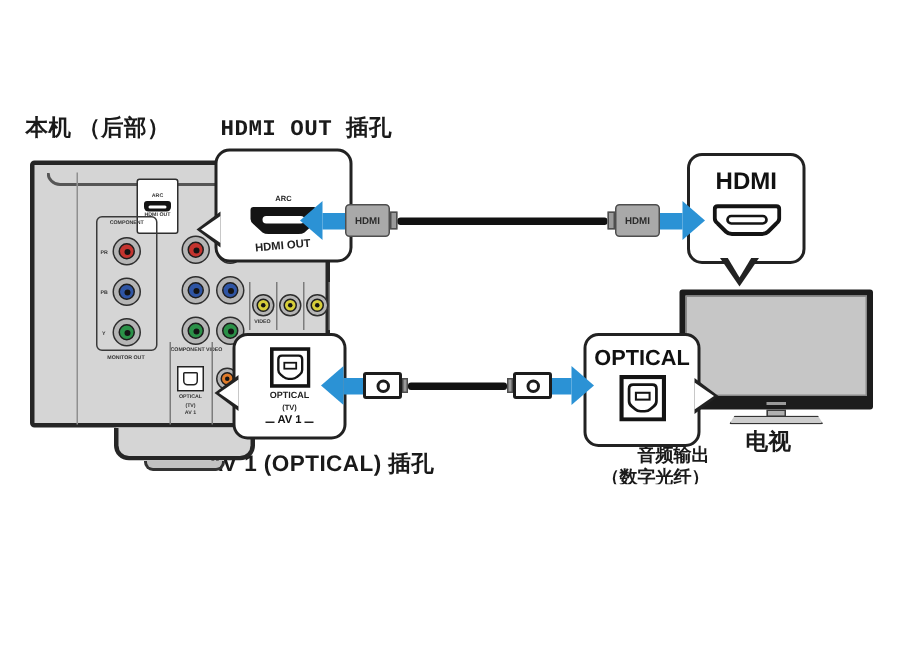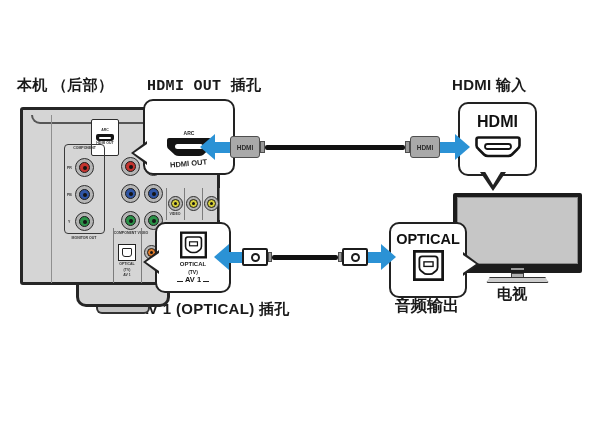--- a/index.html
+++ b/index.html
@@ -81,21 +81,20 @@
   .bracket{display:flex; align-items:center; gap:2px; font-size:7.5px; font-weight:bold; color:#111;}
   .bracket::before,.bracket::after{content:""; width:6px; height:3px; border-bottom:1px solid #222;}
 </style>
 </head>
 <body>
 
 <div class="stage">
 
   <div class="lbl" style="left:17px; top:76px;">本机 （后部）</div>
   <div class="lbl" style="left:147px; top:76px;font-family:Liberation Mono, monospace;">HDMI OUT 插孔</div>
-  <div class="lbl" style="left:452px; top:76px;">HDMI 输入</div>
 
   <div class="receiver">
     <div class="recess"></div>
     <div class="vline" style="left:28px; top:5px; height:168px;"></div>
 
     <div class="hdmi-box">
       <span class="t3">ARC</span>
       <span class="mini-hdmi"></span>
       <span class="t3">HDMI OUT</span>
     </div>
@@ -277,18 +276,19 @@
     <span class="plug-opt">
         <span class="ring"></span>
       </span>
     <span class="arrow">
         <span class="abody" style="width:13px;"></span>
         <span class="head-r"></span>
       </span>
   </div>
 
   <div class="lbl" style="left:138px; top:300px;">AV 1 (OPTICAL) 插孔</div>
-  <div style="position:absolute; left:381px; top:296px; width:92px; text-align:center; font-weight:bold; color:var(--ink); font-size:16px; line-height:1.22;">
+  <div style="position:absolute; left:381px; top:296px; width:92px; text-align:right; font-weight:bold; color:var(--ink); font-size:12px; line-height:1.22;">
     <div>音频输出</div>
+    <div>（数字光纤）</div>
   </div>
   <div class="lbl" style="left:497px; top:285px;">电视</div>
 
 </div>
 
 </body></html>

